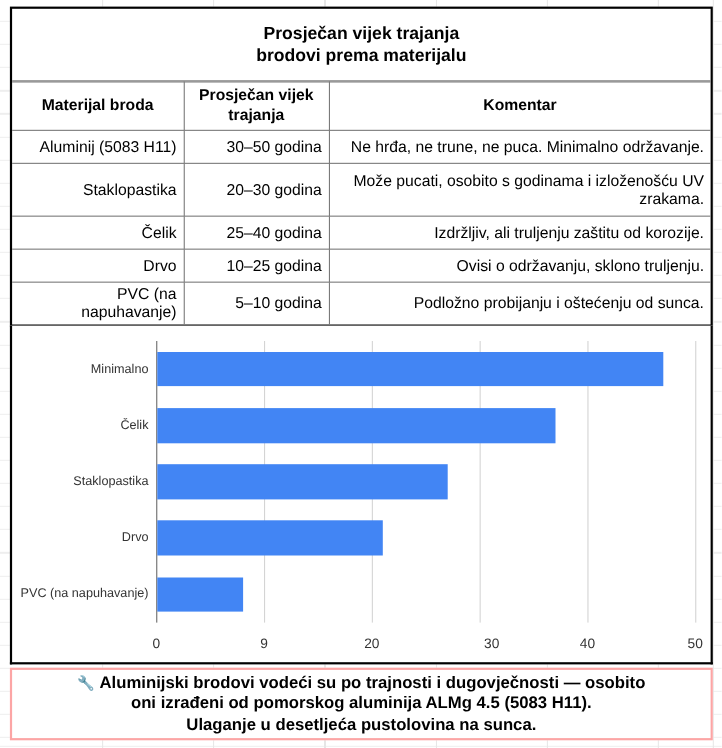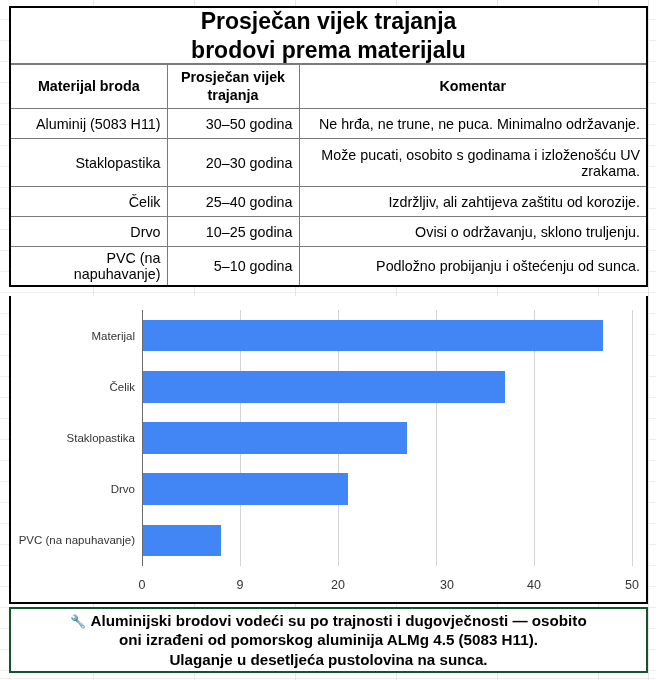--- a/index.html
+++ b/index.html
@@ -24,25 +24,25 @@
   #page { position: absolute; inset: 0; z-index: 1; }
 
   
   .card {
     position: absolute;
     left: 9px; top: 6px; width: 639px;
     border: 2px solid #000;
     background: #fff;
   }
   .title-cell {
-    height: 56px;
+    height: 66px;
     display: flex; flex-direction: column;
     align-items: center; justify-content: center;
     border-bottom: 1px solid #7a7a7a;
-    font-weight: bold; font-size: 23px; color: #000;
+    font-weight: bold; font-size: 16px; color: #000;
     line-height: 1.22; text-align: center;
   }
 
   table.spec {
     width: 100%; border-collapse: collapse;
     table-layout: fixed;
     font-size: 14.3px; color: #000;
   }
   table.spec col.c1 { width: 156px; }
   table.spec col.c2 { width: 132px; }
@@ -115,21 +115,21 @@
     text-align: right;
     font-size: 11.5px; color: #333;
     white-space: nowrap;
     top: 50%; transform: translateY(-50%);
   }
 
   
   .footer {
     position: absolute;
     left: 9px; top: 607px; width: 639px; height: 66px;
-    border: 2px solid #14532d;
+    border: 2px solid #fca5a5;
     background: #fff;
     display: flex; align-items: center; justify-content: center;
     text-align: center;
     font-weight: bold; font-size: 15.2px; color: #000;
     line-height: 1.28;
     padding: 2px 8px;
   }
   .footer .wrench { margin-right: 4px; font-size: 13px; }
 </style>
 </head>
@@ -168,21 +168,21 @@
           <td>Ne hrđa, ne trune, ne puca. Minimalno održavanje.</td>
         </tr>
         <tr class="tall">
           <td>Staklopastika</td>
           <td>20–30 godina</td>
           <td>Može pucati, osobito s godinama i izloženošću UV zrakama.</td>
         </tr>
         <tr>
           <td>Čelik</td>
           <td>25–40 godina</td>
-          <td>Izdržljiv, ali zahtijeva zaštitu od korozije.</td>
+          <td>Izdržljiv, ali truljenju zaštitu od korozije.</td>
         </tr>
         <tr>
           <td>Drvo</td>
           <td>10–25 godina</td>
           <td>Ovisi o održavanju, sklono truljenju.</td>
         </tr>
         <tr>
           <td>PVC (na napuhavanje)</td>
           <td>5–10 godina</td>
           <td>Podložno probijanju i oštećenju od sunca.</td>
@@ -199,21 +199,21 @@
         <div class="tick-label" style="left: 20%;">9</div>
         <div class="gridline" style="left: 40%;"></div>
         <div class="tick-label" style="left: 40%;">20</div>
         <div class="gridline" style="left: 60%;"></div>
         <div class="tick-label" style="left: 60%; margin-left: 11px;">30</div>
         <div class="gridline" style="left: 80%;"></div>
         <div class="tick-label" style="left: 80%;">40</div>
         <div class="gridline" style="left: 100%;"></div>
         <div class="tick-label" style="left: 100%;">50</div>
         <div class="bar-row" style="top: 3.8%; height: 12.4%;">
-          <div class="bar-label">Materijal</div>
+          <div class="bar-label">Minimalno</div>
           <div class="bar" title="Aluminij: 47" style="width: 94%; background: rgb(66, 133, 244);"></div>
         </div>
         <div class="bar-row" style="top: 23.8%; height: 12.4%;">
           <div class="bar-label">Čelik</div>
           <div class="bar" title="Čelik: 37" style="width: 74%; background: rgb(66, 133, 244);"></div>
         </div>
         <div class="bar-row" style="top: 43.8%; height: 12.4%;">
           <div class="bar-label">Staklopastika</div>
           <div class="bar" title="Staklopastika: 27" style="width: 54%; background: rgb(66, 133, 244);"></div>
         </div>

